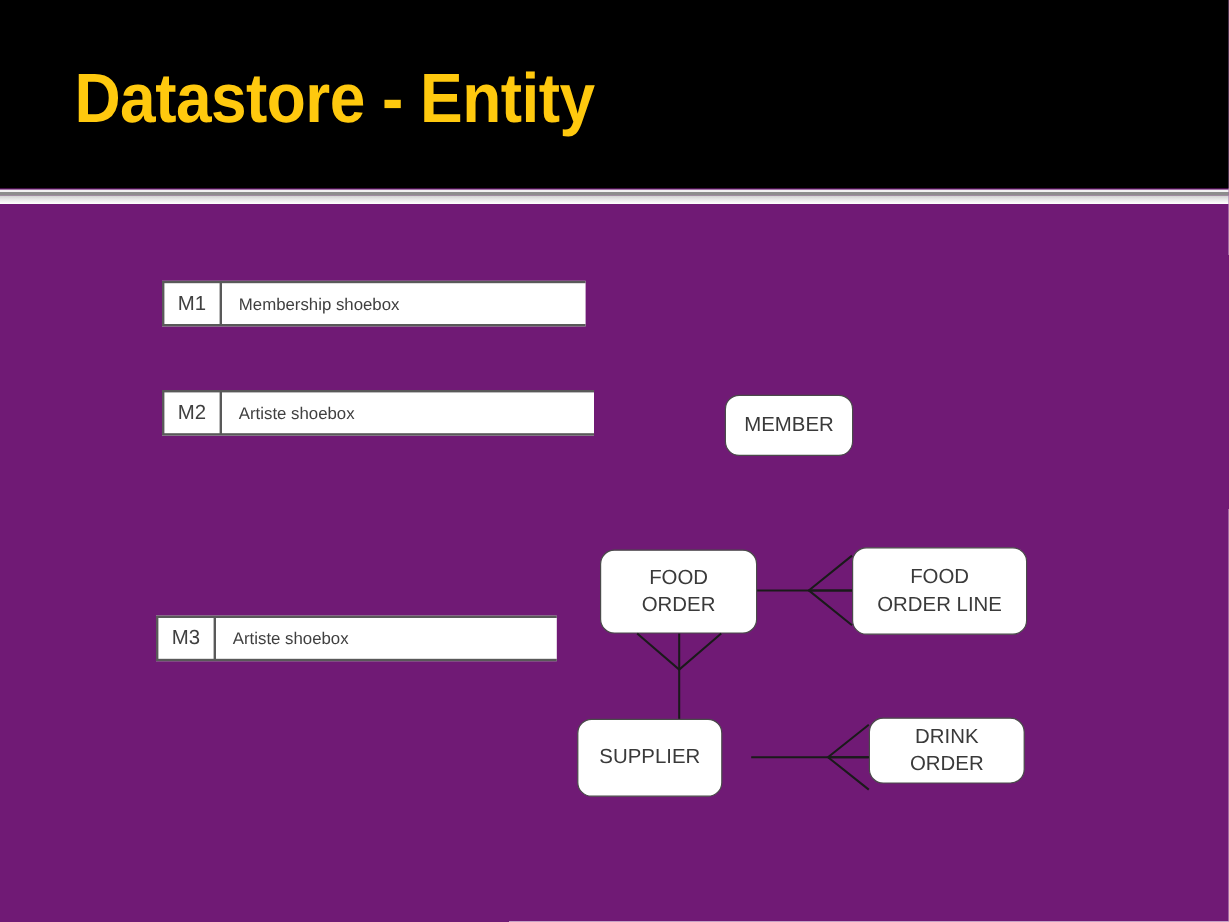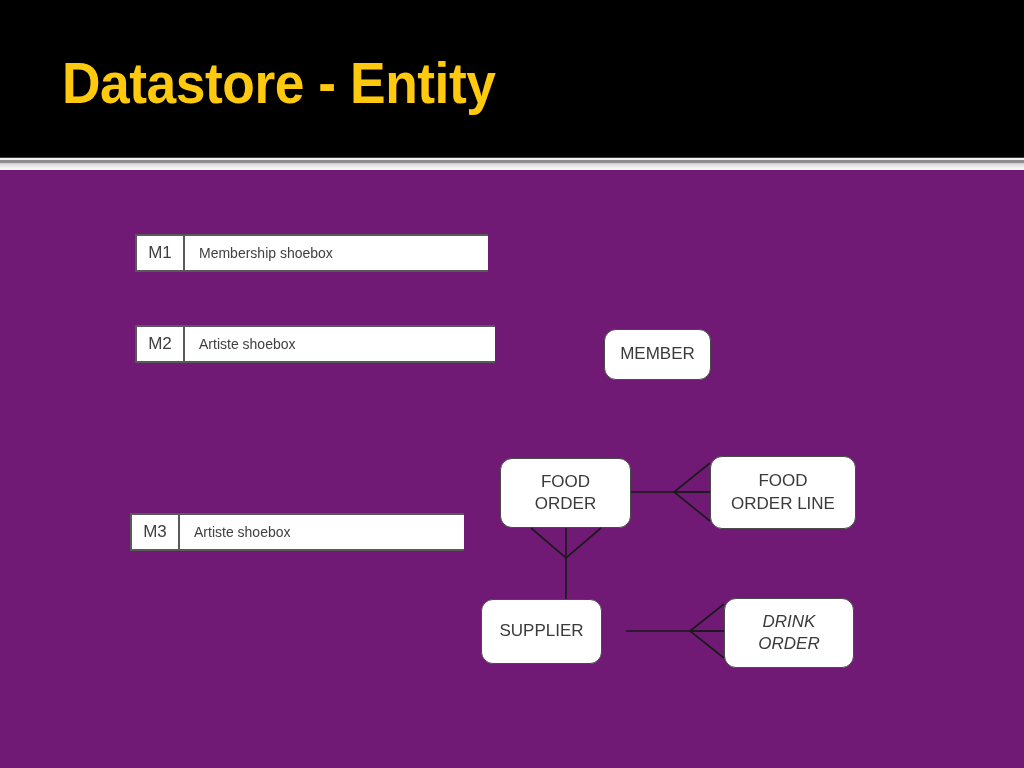--- a/index.html
+++ b/index.html
@@ -178,21 +178,21 @@
   </div>
 
   <div class="entity" style="left:710px; top:456px; width:146px; height:73px;">
     <span class="ent-label">FOOD<br>ORDER LINE</span>
   </div>
 
   <div class="entity" style="left:481px; top:599px; width:121px; height:65px;">
     <span class="ent-label">SUPPLIER</span>
   </div>
 
-  <div class="entity" style="left:724px; top:598px; width:130px; height:70px;font-style:italic;">
+  <div class="entity" style="left:724px; top:598px; width:130px; height:55px;">
     <span class="ent-label">DRINK<br>ORDER</span>
   </div>
 
   <svg id="er-lines" viewBox="0 0 1024 768" width="1024" height="768">
 
     <g>
       <line x1="631" y1="492" x2="710" y2="492"></line>
       <polyline points="710,463 674,492 710,521"></polyline>
       <line x1="674" y1="492" x2="710" y2="492"></line>
     </g>

